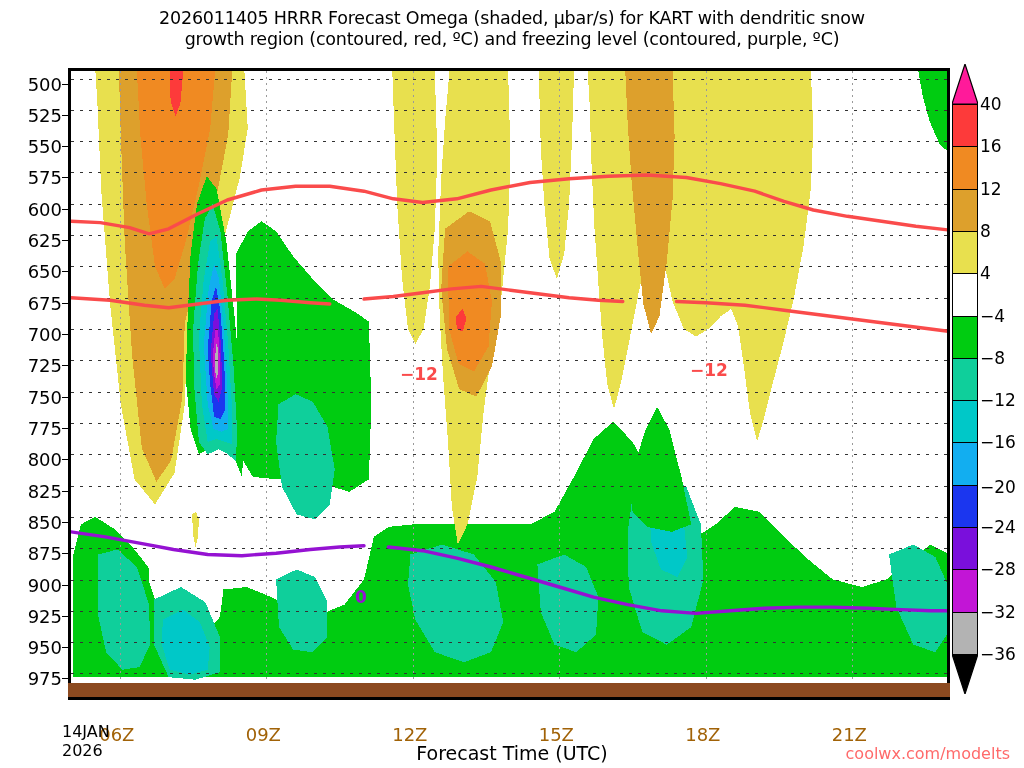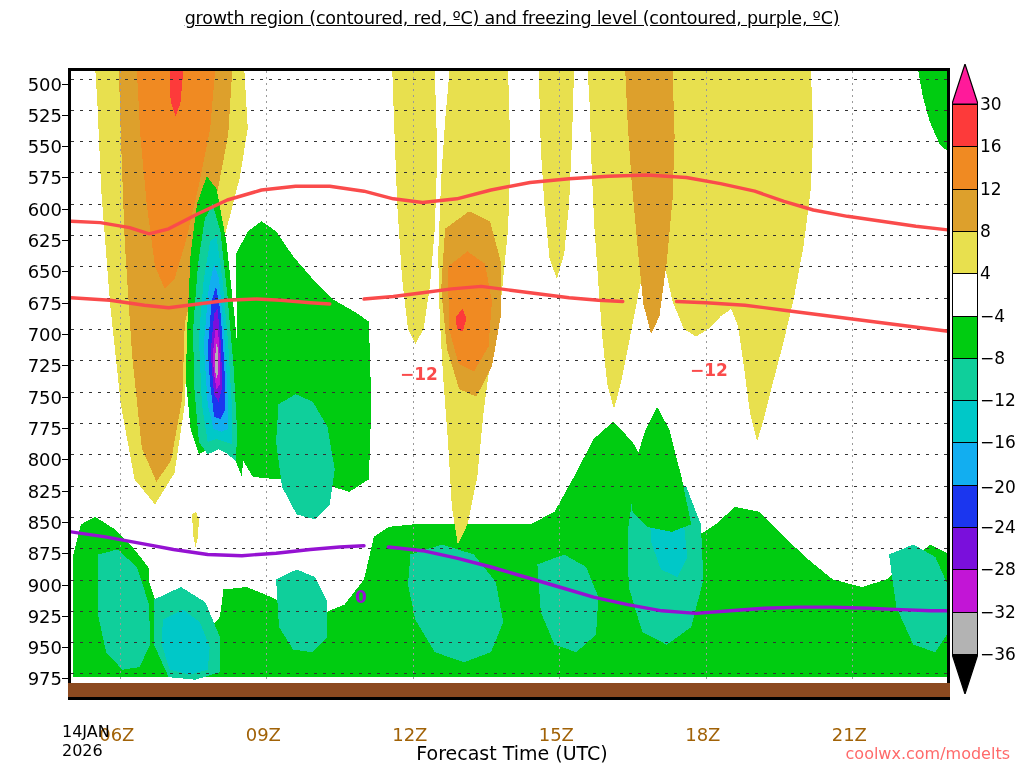--- a/index.html
+++ b/index.html
@@ -7,21 +7,21 @@
        font-family:"DejaVu Sans","Liberation Sans",sans-serif;}
   #root{position:relative;width:1024px;height:768px;background:#fff;}
 
   
   #title{
     position:absolute;left:0;top:8px;width:1024px;
     text-align:center;color:#000;
     font-family:"DejaVu Sans","Liberation Sans",sans-serif;
     font-size:17.5px;line-height:21px;letter-spacing:-0.2px;
   }
-  #title .l2{display:block;text-decoration:underline;}
+  #title .l2{display:block;}
 
   
   #plot{
     position:absolute;left:68px;top:68px;width:879px;height:615px;
     background:#ffffff;overflow:hidden;
     border-left:3px solid #000;border-top:3px solid #000;
     box-sizing:content-box;
   }
   #plotborder{
     position:absolute;left:68px;top:68px;width:882px;height:632px;
@@ -68,20 +68,21 @@
   .contourlabel{position:absolute;font-size:17px;font-weight:bold;
      font-family:"DejaVu Sans","Liberation Sans",sans-serif;
      transform:translate(-50%,-50%);}
 </style>
 </head>
 <body>
 
 <div id="root">
 
   <div id="title">
+    <span>2026011405 HRRR Forecast Omega (shaded, μbar/s) for KART with dendritic snow</span>
     <span class="l2">growth region (contoured, red, ºC) and freezing level (contoured, purple, ºC)</span>
   </div>
 
   <div id="yaxis">
       <div class="ylab" style="top: 75.5153px;">500</div>
       <div class="ytick" style="top: 75.5153px;"></div>
       <div class="ylab" style="top: 106.829px;">525</div>
       <div class="ytick" style="top: 106.829px;"></div>
       <div class="ylab" style="top: 138.143px;">550</div>
       <div class="ytick" style="top: 138.143px;"></div>
@@ -234,21 +235,21 @@
       <div class="cbcell" style="top: 253.846px; height: 43.3077px; background: rgb(15, 207, 155);"></div>
       <div class="cbcell" style="top: 296.154px; height: 43.3077px; background: rgb(0, 200, 200);"></div>
       <div class="cbcell" style="top: 338.462px; height: 43.3077px; background: rgb(18, 174, 240);"></div>
       <div class="cbcell" style="top: 380.769px; height: 43.3077px; background: rgb(27, 54, 239);"></div>
       <div class="cbcell" style="top: 423.077px; height: 43.3077px; background: rgb(122, 15, 220);"></div>
       <div class="cbcell" style="top: 465.385px; height: 43.3077px; background: rgb(194, 21, 214);"></div>
       <div class="cbcell" style="top: 507.692px; height: 43.3077px; background: rgb(179, 179, 179);"></div>
       <div class="cbtri" style="top: 550px;"><svg width="26" height="40" viewBox="0 0 26 40">
           <polygon points="0,0 26,0 13,40" fill="#000000" stroke="#000" stroke-width="1.2"></polygon>
         </svg></div>
-      <div class="cbtick" style="top: 0px;">30</div>
+      <div class="cbtick" style="top: 0px;">40</div>
       <div class="cbtick" style="top: 42.3077px; text-align: center;">16</div>
       <div class="cbtick" style="top: 84.6154px;">12</div>
       <div class="cbtick" style="top: 126.923px;">8</div>
       <div class="cbtick" style="top: 169.231px;">4</div>
       <div class="cbtick" style="top: 211.538px;">−4</div>
       <div class="cbtick" style="top: 253.846px;">−8</div>
       <div class="cbtick" style="top: 296.154px;">−12</div>
       <div class="cbtick" style="top: 338.462px;">−16</div>
       <div class="cbtick" style="top: 383px;">−20</div>
       <div class="cbtick" style="top: 423.077px;">−24</div>

